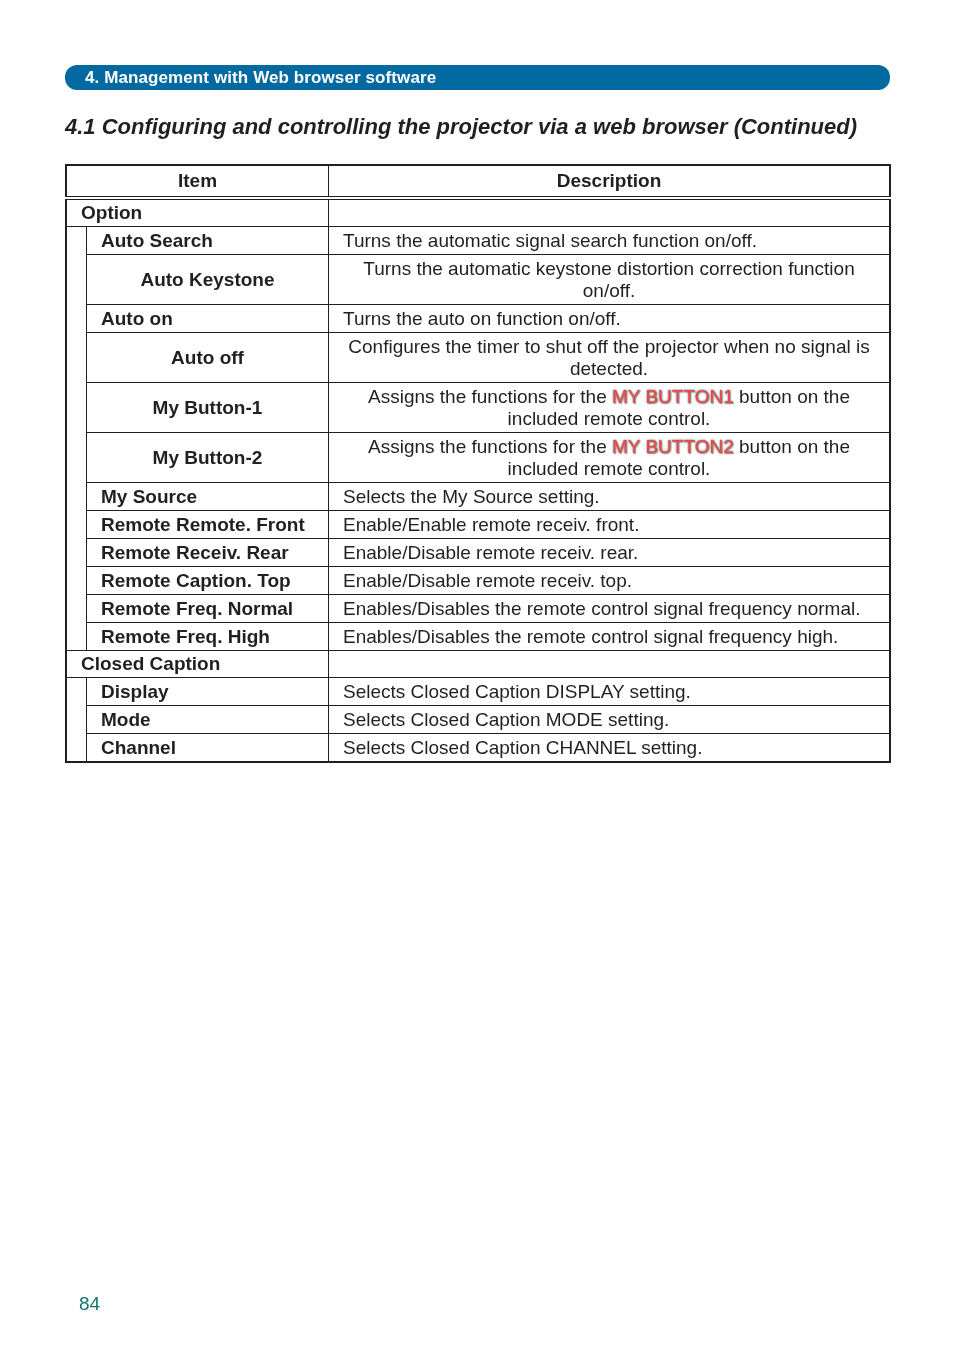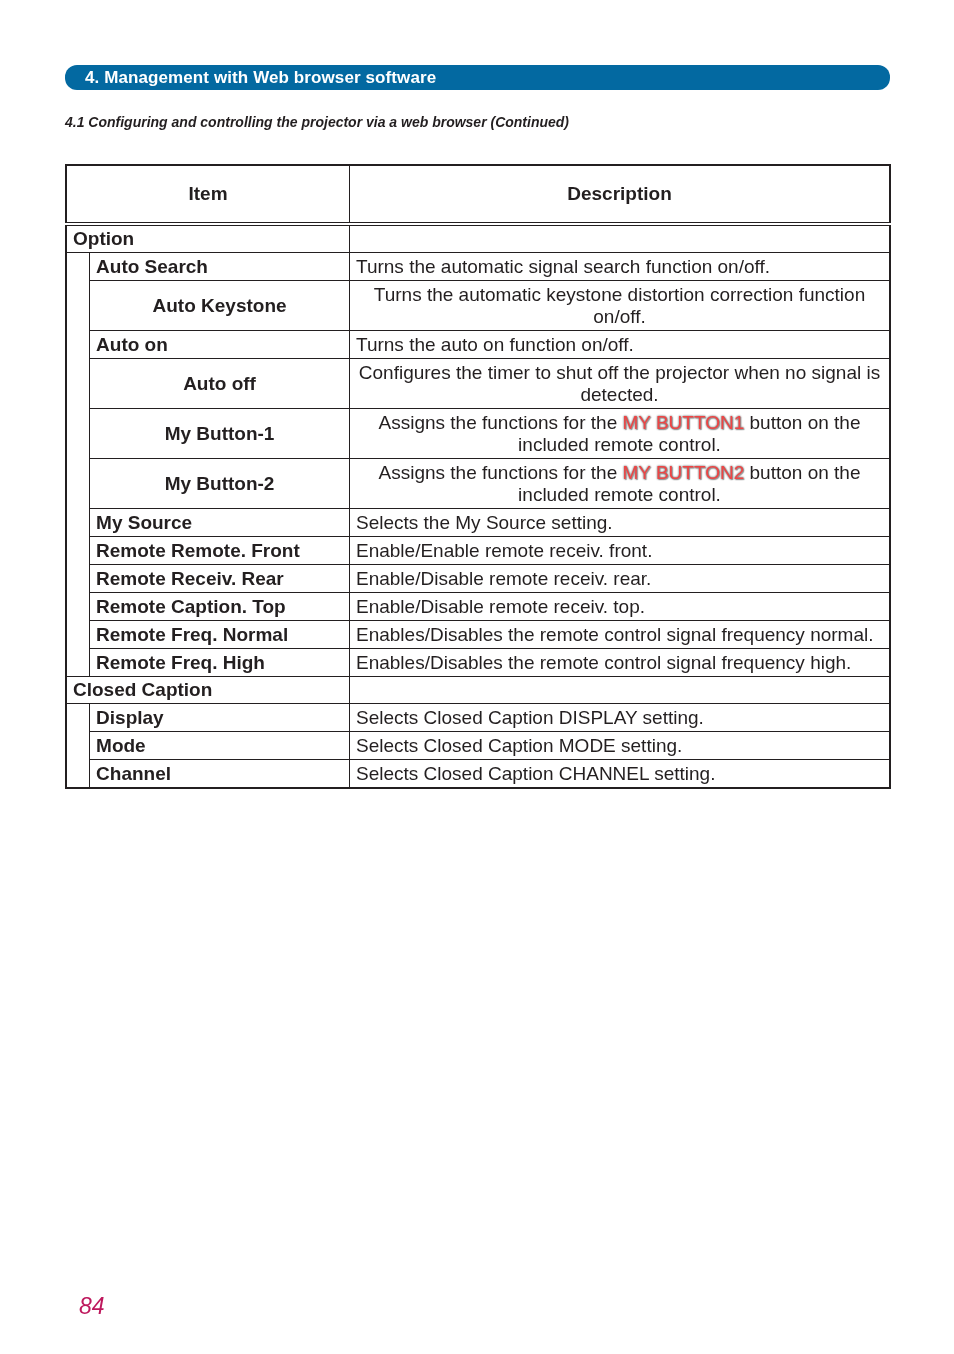--- a/index.html
+++ b/index.html
@@ -1,30 +1,30 @@
 <!DOCTYPE html>
 <html><head>
   <meta charset="utf-8">
   <style>
     html, body { margin: 0; padding: 0; background: #ffffff; }
     body { width: 954px; height: 1354px; position: relative; font-family: "Liberation Sans", sans-serif; color: #231f20; }
     .section-bar { position: absolute; left: 65px; top: 65px; width: 825px; height: 25px; background: #0369a1; border-radius: 12px; }
     .section-bar span { position: absolute; left: 20px; top: 3px; font-size: 17px; font-weight: bold; color: #ffffff; letter-spacing: 0.1px; }
-    .page-title { position: absolute; left: 65px; top: 114px; font-size: 14px; font-weight: bold; font-style: italic; color: #231f20; white-space: nowrap; margin: 0; }
+    .page-title { position: absolute; left: 65px; top: 114px; font-size: 22px; font-weight: bold; font-style: italic; color: #231f20; white-space: nowrap; margin: 0; }
     table.spec { position: absolute; left: 65px; top: 164px; width: 826px; border-collapse: collapse; border: 2px solid #231f20; font-size: 19px; }
-    table.spec td, table.spec th { border: 1px solid #231f20; padding: 1px 6px; line-height: 22px; vertical-align: middle; }
-    table.spec th { font-weight: bold; text-align: center; height: 30px; padding: 13px; }
+    table.spec td, table.spec th { border: 1px solid #231f20; padding: 1px 14px; line-height: 22px; vertical-align: middle; }
+    table.spec th { font-weight: bold; text-align: center; height: 30px; padding: 0; }
     table.spec thead tr th { border-bottom: 4px double #231f20; }
     .indent { width: 19px; border-top: none !important; border-bottom: none !important; padding: 0 !important; }
     .group { font-weight: bold; height: 24px; }
     .item { font-weight: bold; white-space: nowrap; width: 213px; }
     .row1 td { height: 25px; }
     .row2 td { height: 47px; text-align: center; }
     .mybtn { color: #ef4444; text-shadow: 0 0 2px #888, 0 0 2px #888, 1px 1px 1px #999; }
-    .page-num { position: absolute; left: 79px; top: 1293px; font-size: 23px; color: #be185d; font-style: italic; }
+    .page-num { position: absolute; left: 79px; top: 1293px; font-size: 19px; color: #0f766e; }
   </style>
 </head>
 <body>
 
 <div class="section-bar">
   <span>4. Management with Web browser software</span>
 </div>
 
 <h1 class="page-title">4.1 Configuring and controlling the projector via a web browser (Continued)</h1>
 

